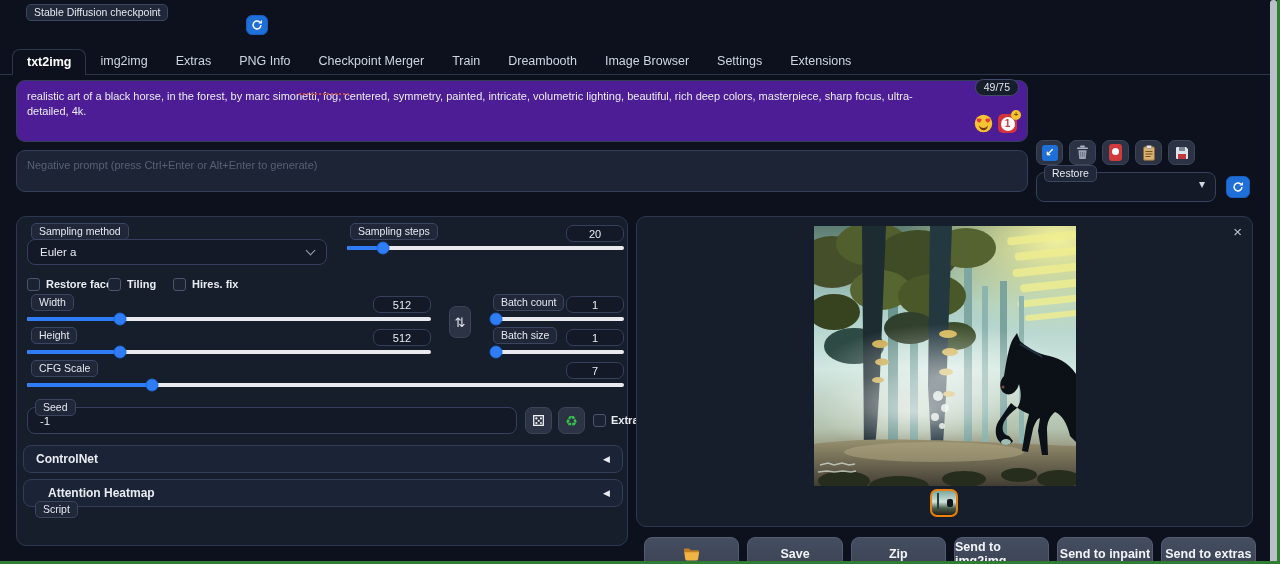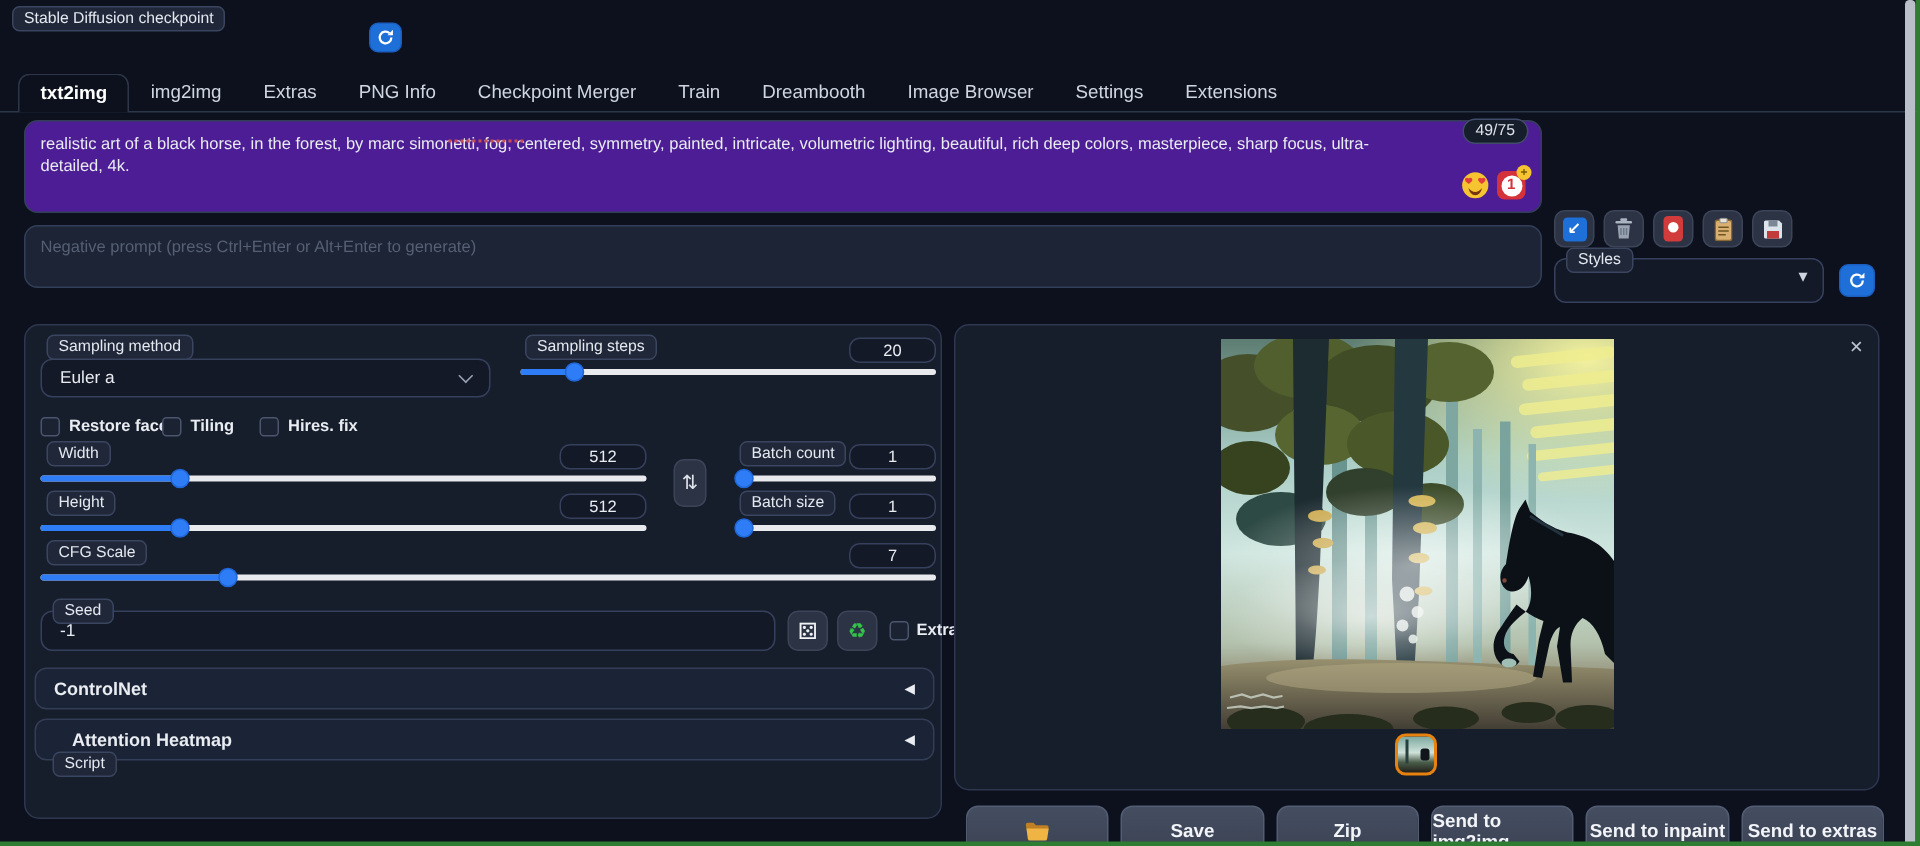--- a/index.html
+++ b/index.html
@@ -35,21 +35,21 @@
   .tab.active { background:#0c111d; border:1px solid #2c3648; border-bottom:none; border-radius:8px 8px 0 0;
                 color:#fff; font-weight:700; }
   textarea { resize:none; outline:none; }
   textarea::placeholder { color:#566074; }
 </style>
 </head>
 <body>
 
 <div id="app">
 
-  <span class="tag" style="left:8px; top:4px;">Stable Diffusion checkpoint</span>
+  <span class="tag" style="left:26px; top:4px;">Stable Diffusion checkpoint</span>
   <div class="bluebtn" style="position:absolute; left:246px; top:15px; width:22px; height:20px;">
     <svg width="12" height="12" viewBox="0 0 16 16">
       <path d="M13.2 8a5.2 5.2 0 1 1-1.6-3.8" fill="none" stroke="#fff" stroke-width="2"></path>
       <path d="M14.6 1.2 L14.6 6 L9.8 6 Z" fill="#fff"></path>
     </svg>
   </div>
 
   <div style="position:absolute; top:74px; left:0; width:1280px; border-top:1px solid #2c3648;"></div>
   <div style="position:absolute; top:49px; left:12px; display:flex; align-items:flex-end;">
     <div class="tab active">txt2img</div>
@@ -111,21 +111,21 @@
     </div>
     <div class="tbtn">
       <svg width="14" height="14" viewBox="0 0 14 14">
         <path d="M1 2 q0-1 1-1 h9 l2 2 v9 q0 1-1 1 h-10 q-1 0-1-1 Z" fill="#dde3ea"></path>
         <rect x="4" y="1" width="6" height="4" fill="#7c8796"></rect>
         <rect x="3" y="8" width="8" height="5" fill="#c23b3b"></rect>
       </svg>
     </div>
   </div>
 
-  <span class="tag" style="left:1044px; top:165px;">Styles</span>
+  <span class="tag" style="left:1044px; top:165px;">Restore</span>
   <div style="position:absolute; left:1036px; top:172px; width:180px; height:30px; background:#131927; border:1px solid #36405c; border-radius:8px;">
     <span style="position:absolute; right:10px; top:4px; color:#cfd5df; font-size:12px;">▾</span>
   </div>
   <div class="bluebtn" style="position:absolute; left:1226px; top:176px; width:24px; height:22px;">
     <svg width="12" height="12" viewBox="0 0 16 16">
       <path d="M13.2 8a5.2 5.2 0 1 1-1.6-3.8" fill="none" stroke="#fff" stroke-width="2"></path>
       <path d="M14.6 1.2 L14.6 6 L9.8 6 Z" fill="#fff"></path>
     </svg>
   </div>
 

